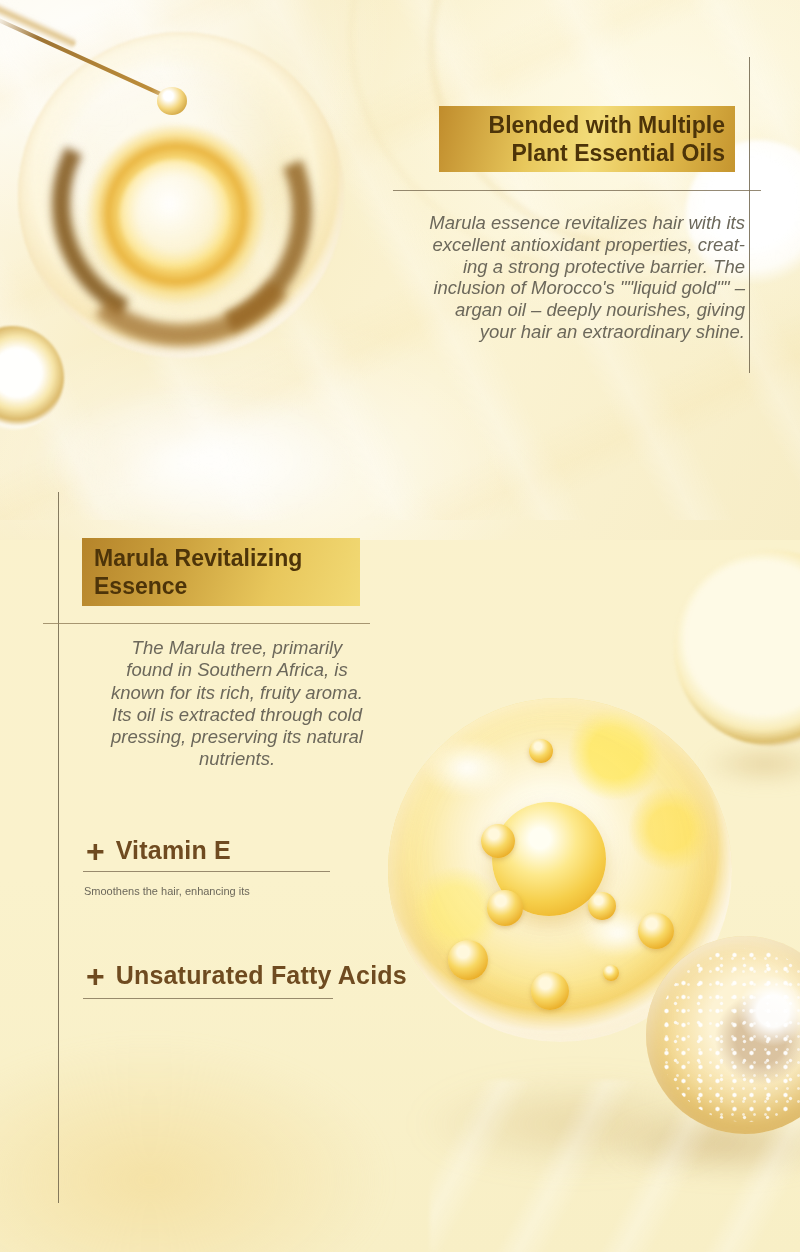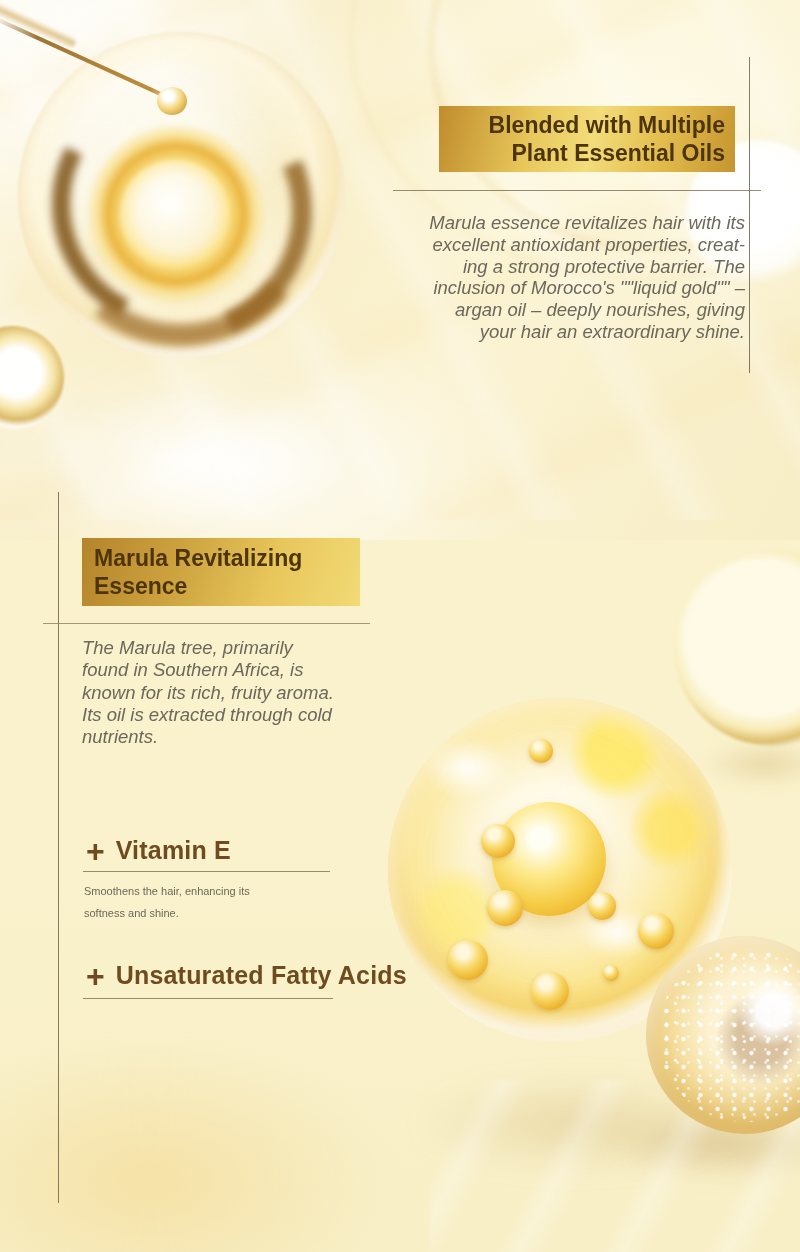--- a/index.html
+++ b/index.html
@@ -158,21 +158,21 @@
   .banner { position:absolute; font-weight:bold; color:#4d3409; font-size:23px; line-height:28px; }
   .banner1 { left:439px; top:106px; width:296px; height:66px; text-align:right; padding:5px 10px 0 0;
     background:linear-gradient(103deg, #c08c2c 0%, #e8c85c 32%, #f3dc7a 52%, #e3bd4e 74%, #c5952f 100%); }
   .banner2 { left:82px; top:538px; width:278px; height:68px; text-align:left; padding:6px 16px 0 12px;
     background:linear-gradient(108deg, #b5842a 0%, #cda33f 35%, #e8c75c 68%, #f2da75 100%); }
 
   
   .para { position:absolute; color:#6c685b; font-size:18.5px;font-style:italic; }
   .para .ln { display:block; white-space:nowrap; }
   .para1 { left:385px; top:212px; width:360px; text-align:right; line-height:21.8px; }
-  .para2 { left:82px; top:637px; width:310px; text-align:left; line-height:22.3px; }
+  .para2 { left:82px; top:637px; width:310px; text-align:center; line-height:22.3px; }
 
   .feature-heading { position:absolute; display:flex; align-items:center; gap:11px; color:#6f4b20; }
   .feature-heading .plus { font-size:32px; font-weight:bold; line-height:26px; }
   .feature-heading .title { font-size:25px; font-weight:bold; letter-spacing:.2px; }
   .fh1 { left:86px; top:836px; }
   .fh2 { left:86px; top:961px; }
 
   .feature-body { position:absolute; color:#6c685b; font-size:11px; line-height:22.3px; }
   .feature-body .ln { display:block; white-space:nowrap; }
   .fb1 { left:84px; top:880px; }
@@ -243,30 +243,30 @@
 
   <div class="banner banner2">
     <div>Marula Revitalizing</div>
     <div>Essence</div>
   </div>
   <p class="para para2">
     <span class="ln">The Marula tree, primarily</span>
     <span class="ln">found in Southern Africa, is</span>
     <span class="ln">known for its rich, fruity aroma.</span>
     <span class="ln">Its oil is extracted through cold</span>
+    <span class="ln">pressing, preserving its natural</span>
     <span class="ln">nutrients.</span>
   </p>
 
   <div class="feature-heading fh1">
     <span class="plus">+</span>
     <span class="title">Vitamin E</span>
   </div>
   <div class="feature-body fb1">
     <span class="ln">Smoothens the hair, enhancing its</span>
-    <span class="ln">softness and shine.</span>
   </div>
 
   <div class="feature-heading fh2">
     <span class="plus">+</span>
     <span class="title">Unsaturated Fatty Acids</span>
   </div>
   <div class="feature-body fb2">
   </div>
 
 </div>

